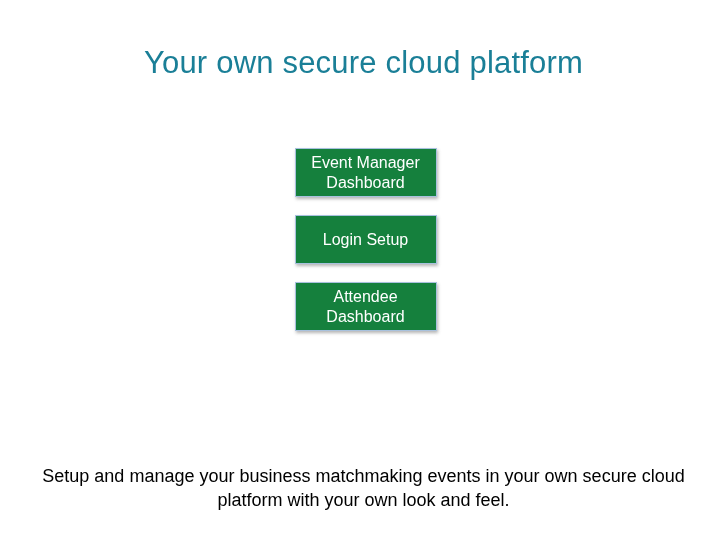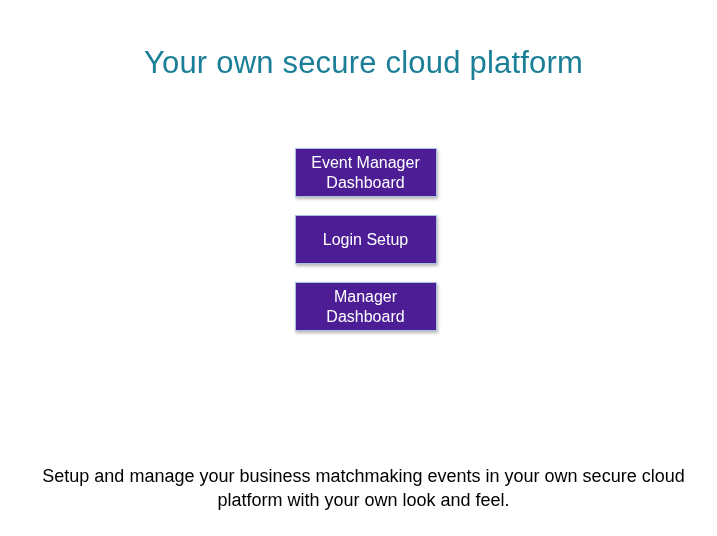--- a/index.html
+++ b/index.html
@@ -44,21 +44,21 @@
     align-items: center;
   }
 
   .nav-button {
     width: 142px;
     height: 49px;
     display: flex;
     align-items: center;
     justify-content: center;
     text-align: center;
-    background: #4c1d95;
+    background: #15803d;
     border: 1px solid #A8C1DE;
     box-shadow: 1px 2px 3px rgba(90, 90, 90, 0.45);
     color: #FFFFFF;
     font-size: 16px;
     line-height: 20px;
     padding: 2px 10px;
     cursor: pointer;
     font-family: "Liberation Sans", sans-serif;
   }
 
@@ -82,20 +82,20 @@
 </head>
 <body>
 
 <div class="slide">
 
   <h1 class="page-title">Your own secure cloud platform</h1>
 
   <div class="button-stack">
     <div class="nav-button">Event Manager Dashboard</div>
     <div class="nav-button">Login Setup</div>
-    <div class="nav-button">Manager Dashboard</div>
+    <div class="nav-button">Attendee Dashboard</div>
   </div>
 
   <div class="description">
     <p>Setup and manage your business matchmaking events in your own secure cloud platform with your own look and feel.</p>
   </div>
 
 </div>
 
 </body></html>

